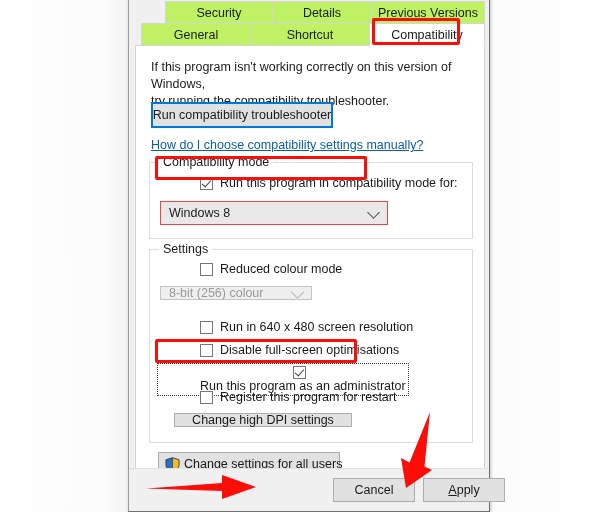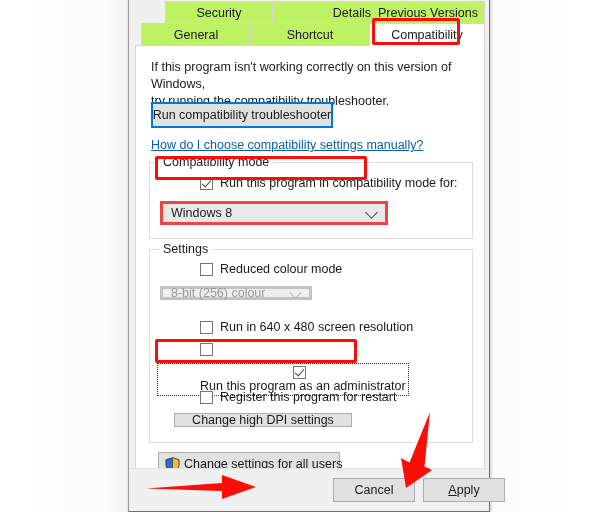--- a/index.html
+++ b/index.html
@@ -51,21 +51,21 @@
   .tab.row2 { top: 22px; }
   .tab.active {
     background: #ffffff;
     border-bottom-color: #ffffff;
     z-index: 5;
     height: 24px;
   }
 
   
   .tab-security  { left: 30px;  width: 108px; }
-  .tab-details   { left: 137px; width: 100px; justify-content: flex-end; }
+  .tab-details   { left: 137px; width: 100px; }
   .tab-prev      { left: 236px; width: 114px; }
   
   .tab-general   { left: 6px;   width: 110px; }
   .tab-shortcut  { left: 115px; width: 120px; }
   .tab-compat    { left: 234px; width: 116px; }
 
   
   .tabpage {
     position: absolute;
     left: 6px; top: 80px;
@@ -163,21 +163,21 @@
   }
   .focusring {
     outline: 1px dotted #3a3a3a;
     outline-offset: 2px;
   }
 
   
   .combo {
     position: absolute;
     box-sizing: border-box;
-    border: 3px solid #ef4444;
+    border: 1px solid #ef4444;
     background: #e8e8e8;
     display: flex;
     align-items: center;
     font-size: 12.5px;
     color: #1a1a1a;
     padding-left: 8px;
     cursor: default;
   }
   .combo.disabled { color: #9a9a9a; background: #eeeeee; border-color: #c3c3c3; }
   .chev {
@@ -313,20 +313,21 @@
           <span class="chev"></span>
         </div>
 
         <div class="cbrow" style="left:10px; top:70px;">
           <span class="cbbox"></span>
           <span>Run in 640 x 480 screen resolution</span>
         </div>
 
         <div class="cbrow" style="left:10px; top:93px;">
           <span class="cbbox"></span>
+          <span>Disable full-screen optimisations</span>
         </div>
 
         <div class="cbrow focusring" style="left:10px; top:116px;flex-direction:column;">
           <span class="cbbox checked"></span>
           <span>Run this program as an administrator</span>
         </div>
 
         <div class="cbrow" style="left:10px; top:140px;">
           <span class="cbbox"></span>
           <span>Register this program for restart</span>

